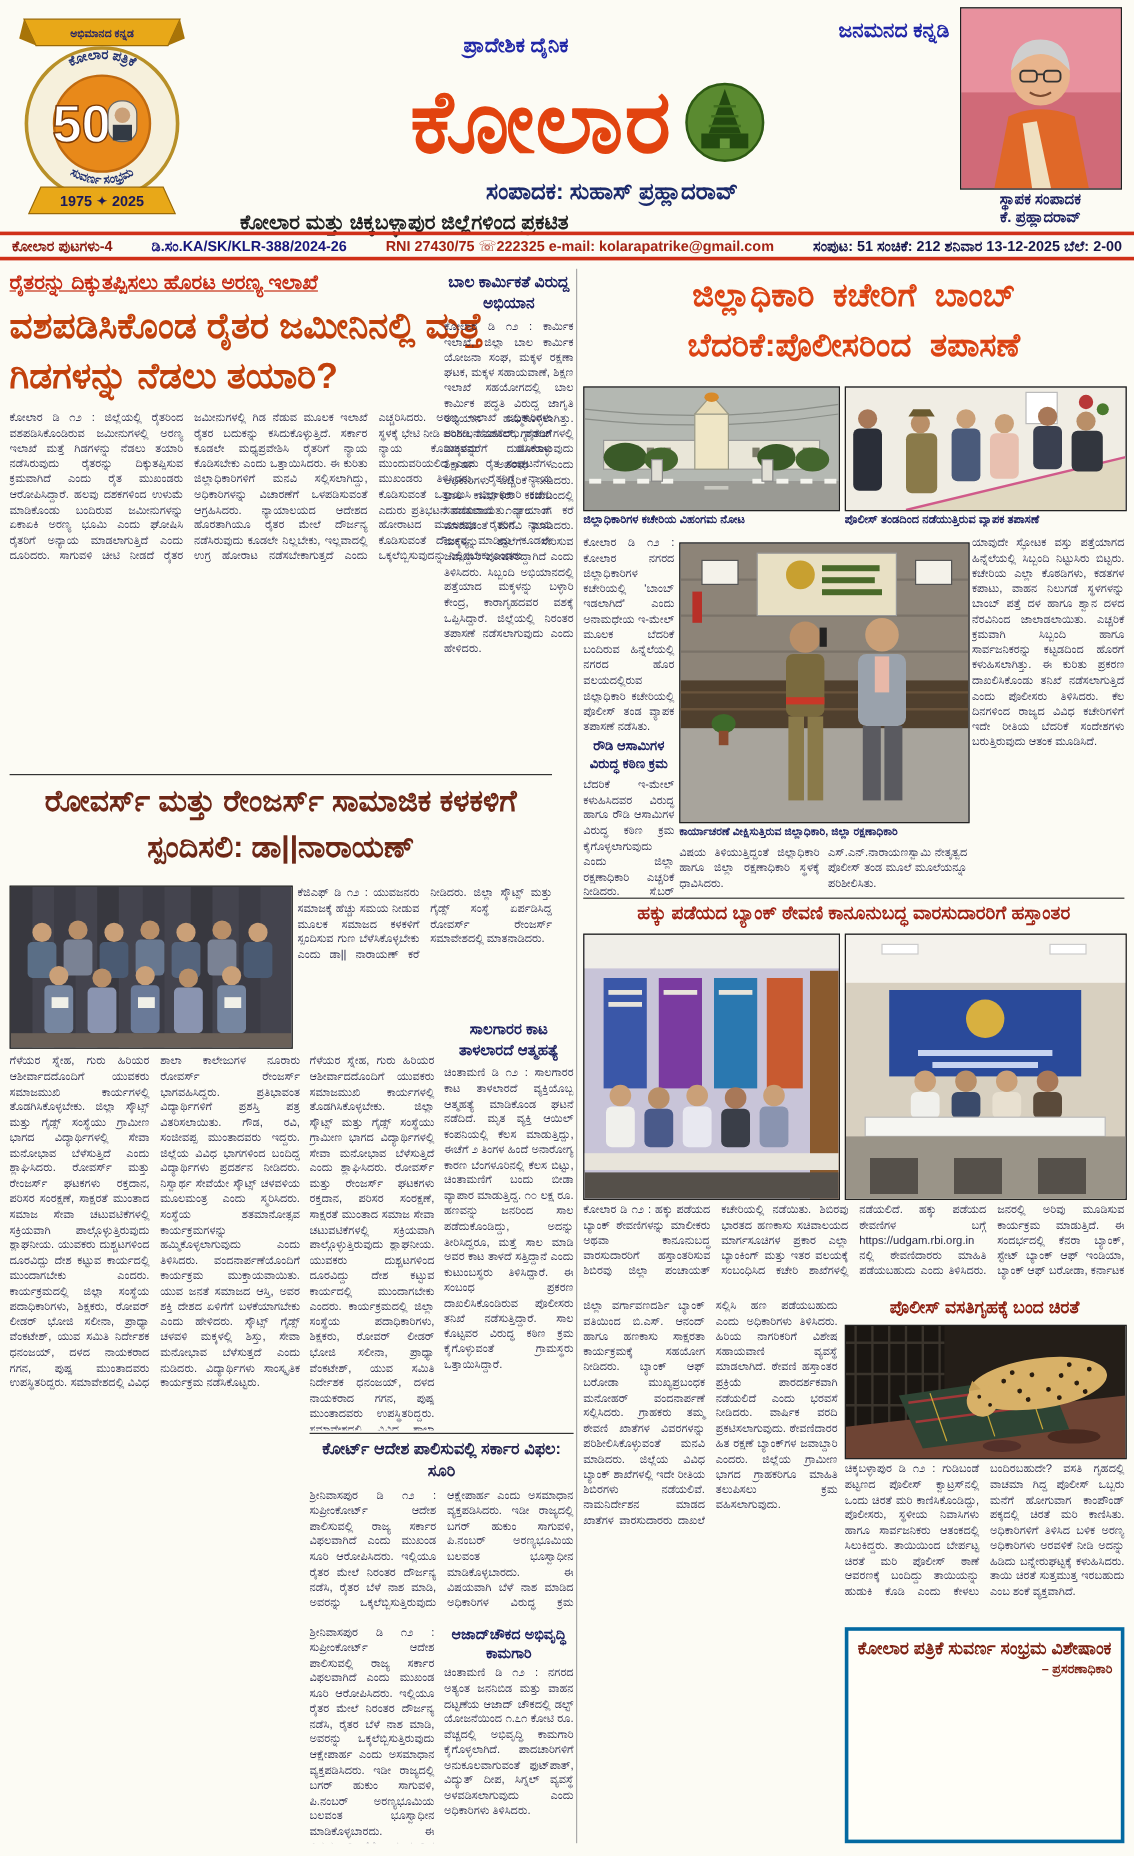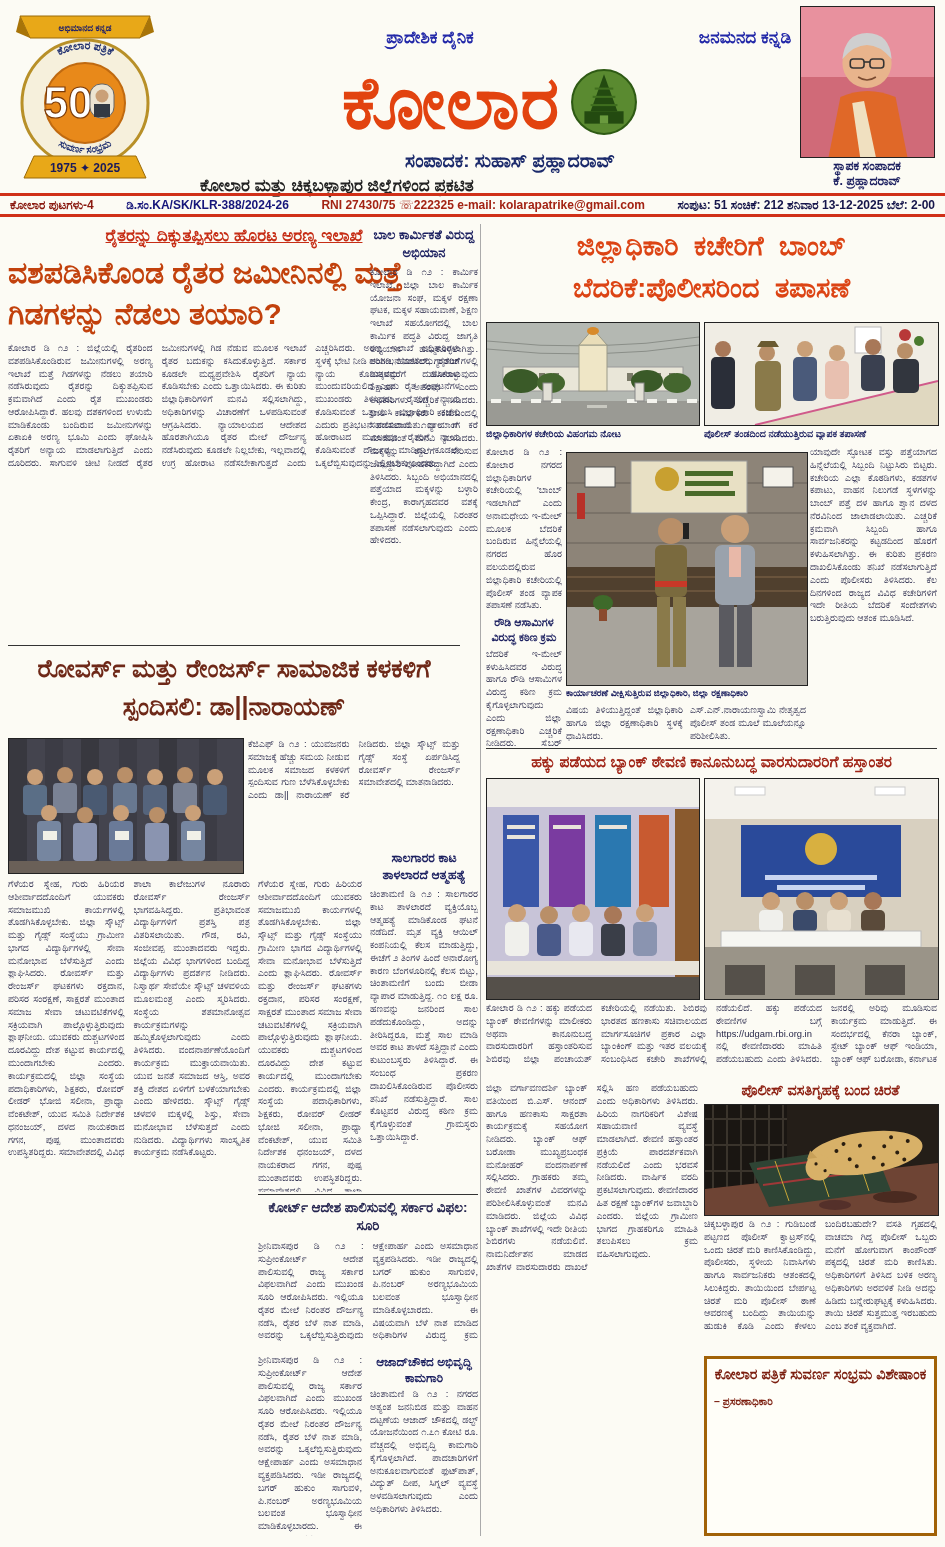--- a/index.html
+++ b/index.html
@@ -19,34 +19,34 @@
   .tagline{color:#2228a8;font-weight:bold;font-size:17px;text-align:center;}
   #main-title{color:#e2430f;font-weight:800;font-size:73px;letter-spacing:1px;display:flex;align-items:center;justify-content:center;gap:10px;line-height:1;}
   #editor-line{color:#1b2a6b;font-weight:bold;font-size:19px;text-align:center;}
   #published-line{color:#222;font-weight:bold;font-size:17px;}
   .founder-cap{color:#1c2060;font-weight:bold;font-size:12.5px;text-align:center;line-height:1.3;}
   
   #infobar{left:0;top:193px;width:945px;height:24px;border-top:3px solid #d03018;border-bottom:3px solid #d03018;
            display:flex;align-items:center;justify-content:space-between;padding:0 10px;box-sizing:border-box;
            font-weight:bold;font-size:12px;}
   
-  #kickerA{color:#c62d15;font-weight:bold;font-size:17px;text-align:center;text-decoration:underline;}
+  #kickerA{color:#c62d15;font-weight:bold;font-size:17px;text-align:left;text-decoration:underline;}
   #headlineA{color:#c2410c;font-weight:800;font-size:30px;line-height:1.38;text-align:left;}
   #headlineB{color:#6e2817;font-weight:800;font-size:25px;line-height:1.5;text-align:center;}
   #headlineG{color:#dc4414;font-weight:800;font-size:27px;line-height:1.55;text-align:center;word-spacing:8px;}
   #headlineH{color:#a02416;font-weight:800;font-size:15.5px;text-align:center;}
   #headlineI{color:#8d2012;font-weight:800;font-size:14.5px;text-align:center;}
   #headlineE{color:#23234e;font-weight:800;font-size:13.5px;text-align:center;line-height:1.3;}
   .rule{background:#333;}
   .vrule{background:#aaa;width:1px;}
   
-  #boxJ{border:3px solid #a16207;box-sizing:border-box;padding:5px 7px;background:#fffef8;}
+  #boxJ{border:3px solid #0369a1;box-sizing:border-box;padding:5px 7px;background:#fffef8;}
   #boxJ .bt{color:#7c1f10;font-weight:800;font-size:14.5px;text-align:center;line-height:1.45;}
   #boxJ .bb{color:#20246e;font-weight:bold;font-size:10.8px;text-align:center;line-height:1.5;margin-top:4px;}
-  #boxJ .bs{color:#7c1f10;font-weight:bold;font-size:10.5px;text-align:left;margin-top:10px;}
+  #boxJ .bs{color:#7c1f10;font-weight:bold;font-size:10.5px;text-align:right;margin-top:0;}
 </style>
 </head>
 <body>
 
 <div id="page">
 
   <div class="abs" style="left:6px;top:8px;width:158px;height:180px;">
     <svg viewBox="0 0 158 178" width="158" height="178">
       <polygon points="14,8 144,8 134,30 24,30" fill="#e8a818" stroke="#9a6a08"></polygon>
       <polygon points="14,8 24,30 10,24" fill="#a87408"></polygon>
@@ -63,21 +63,21 @@
       <text x="62" y="110" font-size="44" font-weight="bold" fill="#ffffff" stroke="#7a3a08" stroke-width="1.2" text-anchor="middle">50</text>
       <rect x="84" y="76" width="24" height="34" rx="11" fill="#ece4d2" stroke="#666"></rect>
       <circle cx="96" cy="88" r="6.5" fill="#caa078"></circle>
       <rect x="88" y="96" width="16" height="13" fill="#333a44"></rect>
       <polygon points="28,148 130,148 140,170 18,170" fill="#e8a818" stroke="#9a6a08"></polygon>
       <text x="79" y="164" font-size="12" font-weight="bold" fill="#1a1a5a" text-anchor="middle">1975 ✦ 2025</text>
     </svg>
   </div>
 
   <div class="abs tagline" style="left:290px;top:28px;width:280px;">ಪ್ರಾದೇಶಿಕ ದೈನಿಕ</div>
-  <div class="abs tagline" style="left:620px;top:28px;width:250px;">ಜನಮನದ ಕನ್ನಡಿ</div>
+  <div class="abs tagline" style="left:620px;top:16px;width:250px;">ಜನಮನದ ಕನ್ನಡಿ</div>
 
   <div class="abs" id="main-title" style="left:180px;top:52px;width:620px;height:100px;">
     <span>ಕೋಲಾರ</span>
     <span style="display:inline-block;width:68px;height:68px;">
       <svg viewBox="0 0 66 66" width="68" height="68">
         <circle cx="33" cy="33" r="31" fill="#5a8a30" stroke="#2e5a14" stroke-width="2"></circle>
         <polygon points="33,6 20,42 46,42" fill="#234a10"></polygon>
         <line x1="24" y1="20" x2="42" y2="20" stroke="#3f6e1e" stroke-width="2"></line>
         <line x1="22" y1="28" x2="44" y2="28" stroke="#3f6e1e" stroke-width="2"></line>
         <line x1="20" y1="36" x2="46" y2="36" stroke="#3f6e1e" stroke-width="2"></line>

